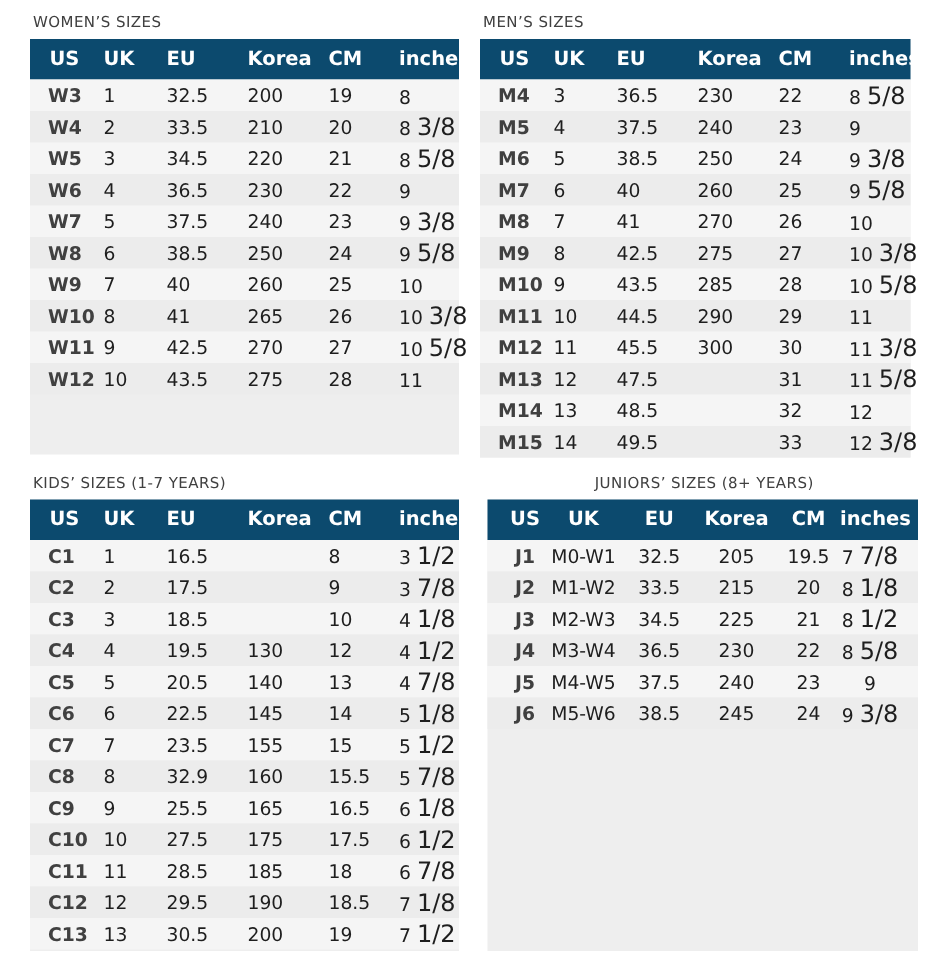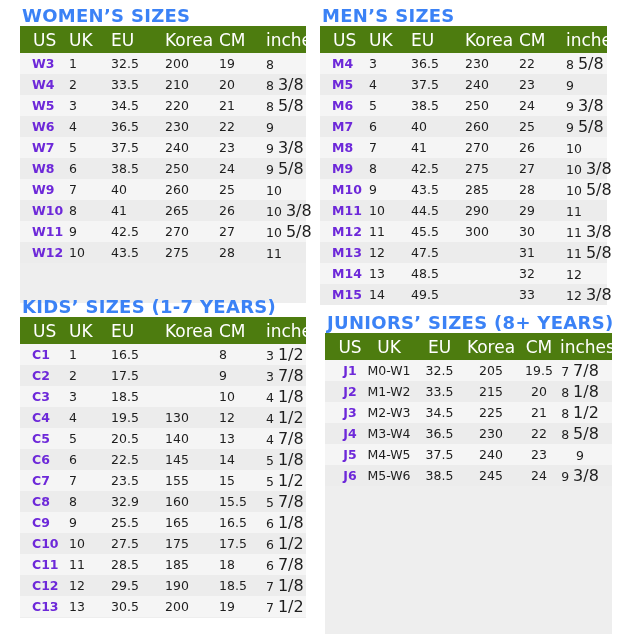--- a/index.html
+++ b/index.html
@@ -3,34 +3,34 @@
 <meta charset="utf-8">
 <style>
   * { box-sizing: border-box; margin: 0; padding: 0; }
   body {
     width: 619px; height: 640px; background: #ffffff;
     font-family: "DejaVu Sans", sans-serif; color: #1a1a1a;
     position: relative; overflow: hidden;
   }
   .section { position: absolute; }
   .title {
-    font-size: 18px; font-weight: 700; letter-spacing: 0.3px;
-    color: #3b82f6; height: 20px; line-height: 20px; padding-left: 2px;
+    font-size: 10px; font-weight: 400; letter-spacing: 0.3px;
+    color: #404040; height: 20px; line-height: 20px; padding-left: 2px;
     white-space: nowrap;
   }
   .tbl { background: #eeeeee; position: relative; }
   .hdr {
-    background: #4d7c0f; height: 27px; display: flex; align-items: center;
-    color: #ffffff; font-size: 17px; font-weight: 400;
+    background: #0c4a6e; height: 27px; display: flex; align-items: center;
+    color: #ffffff; font-size: 13px; font-weight: 700;
   }
   .row { height: 21px; display: flex; align-items: center; font-size: 12.5px; color: #1e1e1e; }
   .row.odd { background: #f5f5f5; }
   .row.even { background: #ececec; }
   .c { white-space: nowrap; }
-  .c.us { color: #6d28d9; font-weight: 600; }
+  .c.us { color: #404040; font-weight: 600; }
   .frac { font-size: 16px; }
   
   .std .c0 { width: 49px; padding-left: 12px; }
   .std .c1 { width: 42px; }
   .std .c2 { width: 54px; }
   .std .c3 { width: 54px; }
   .std .c4 { width: 47px; }
   .std .c5 { width: 40px; }
   .hdr .c0 { padding-left: 13px; }
   .jr .c0 { width: 38px; padding-left: 12px; }
@@ -241,21 +241,21 @@
         <span class="c c0 us">M15</span>
         <span class="c c1">14</span>
         <span class="c c2">49.5</span>
         <span class="c c3"></span>
         <span class="c c4">33</span>
         <span class="c c5"><span>12</span> <span class="frac">3/8</span></span>
       </div>
     </div>
 </div>
 
-<div class="section" style="left:20px; top:297px; width:286px;">
+<div class="section" style="left:20px; top:313px; width:286px;">
   <div class="title">KIDS’ SIZES (1-7 YEARS)</div>
   <div class="tbl std" style="height:301px;">
       <div class="hdr">
         <span class="c c0">US</span>
         <span class="c c1">UK</span>
         <span class="c c2">EU</span>
         <span class="c c3">Korea</span>
         <span class="c c4">CM</span>
         <span class="c c5">inches</span>
       </div>

